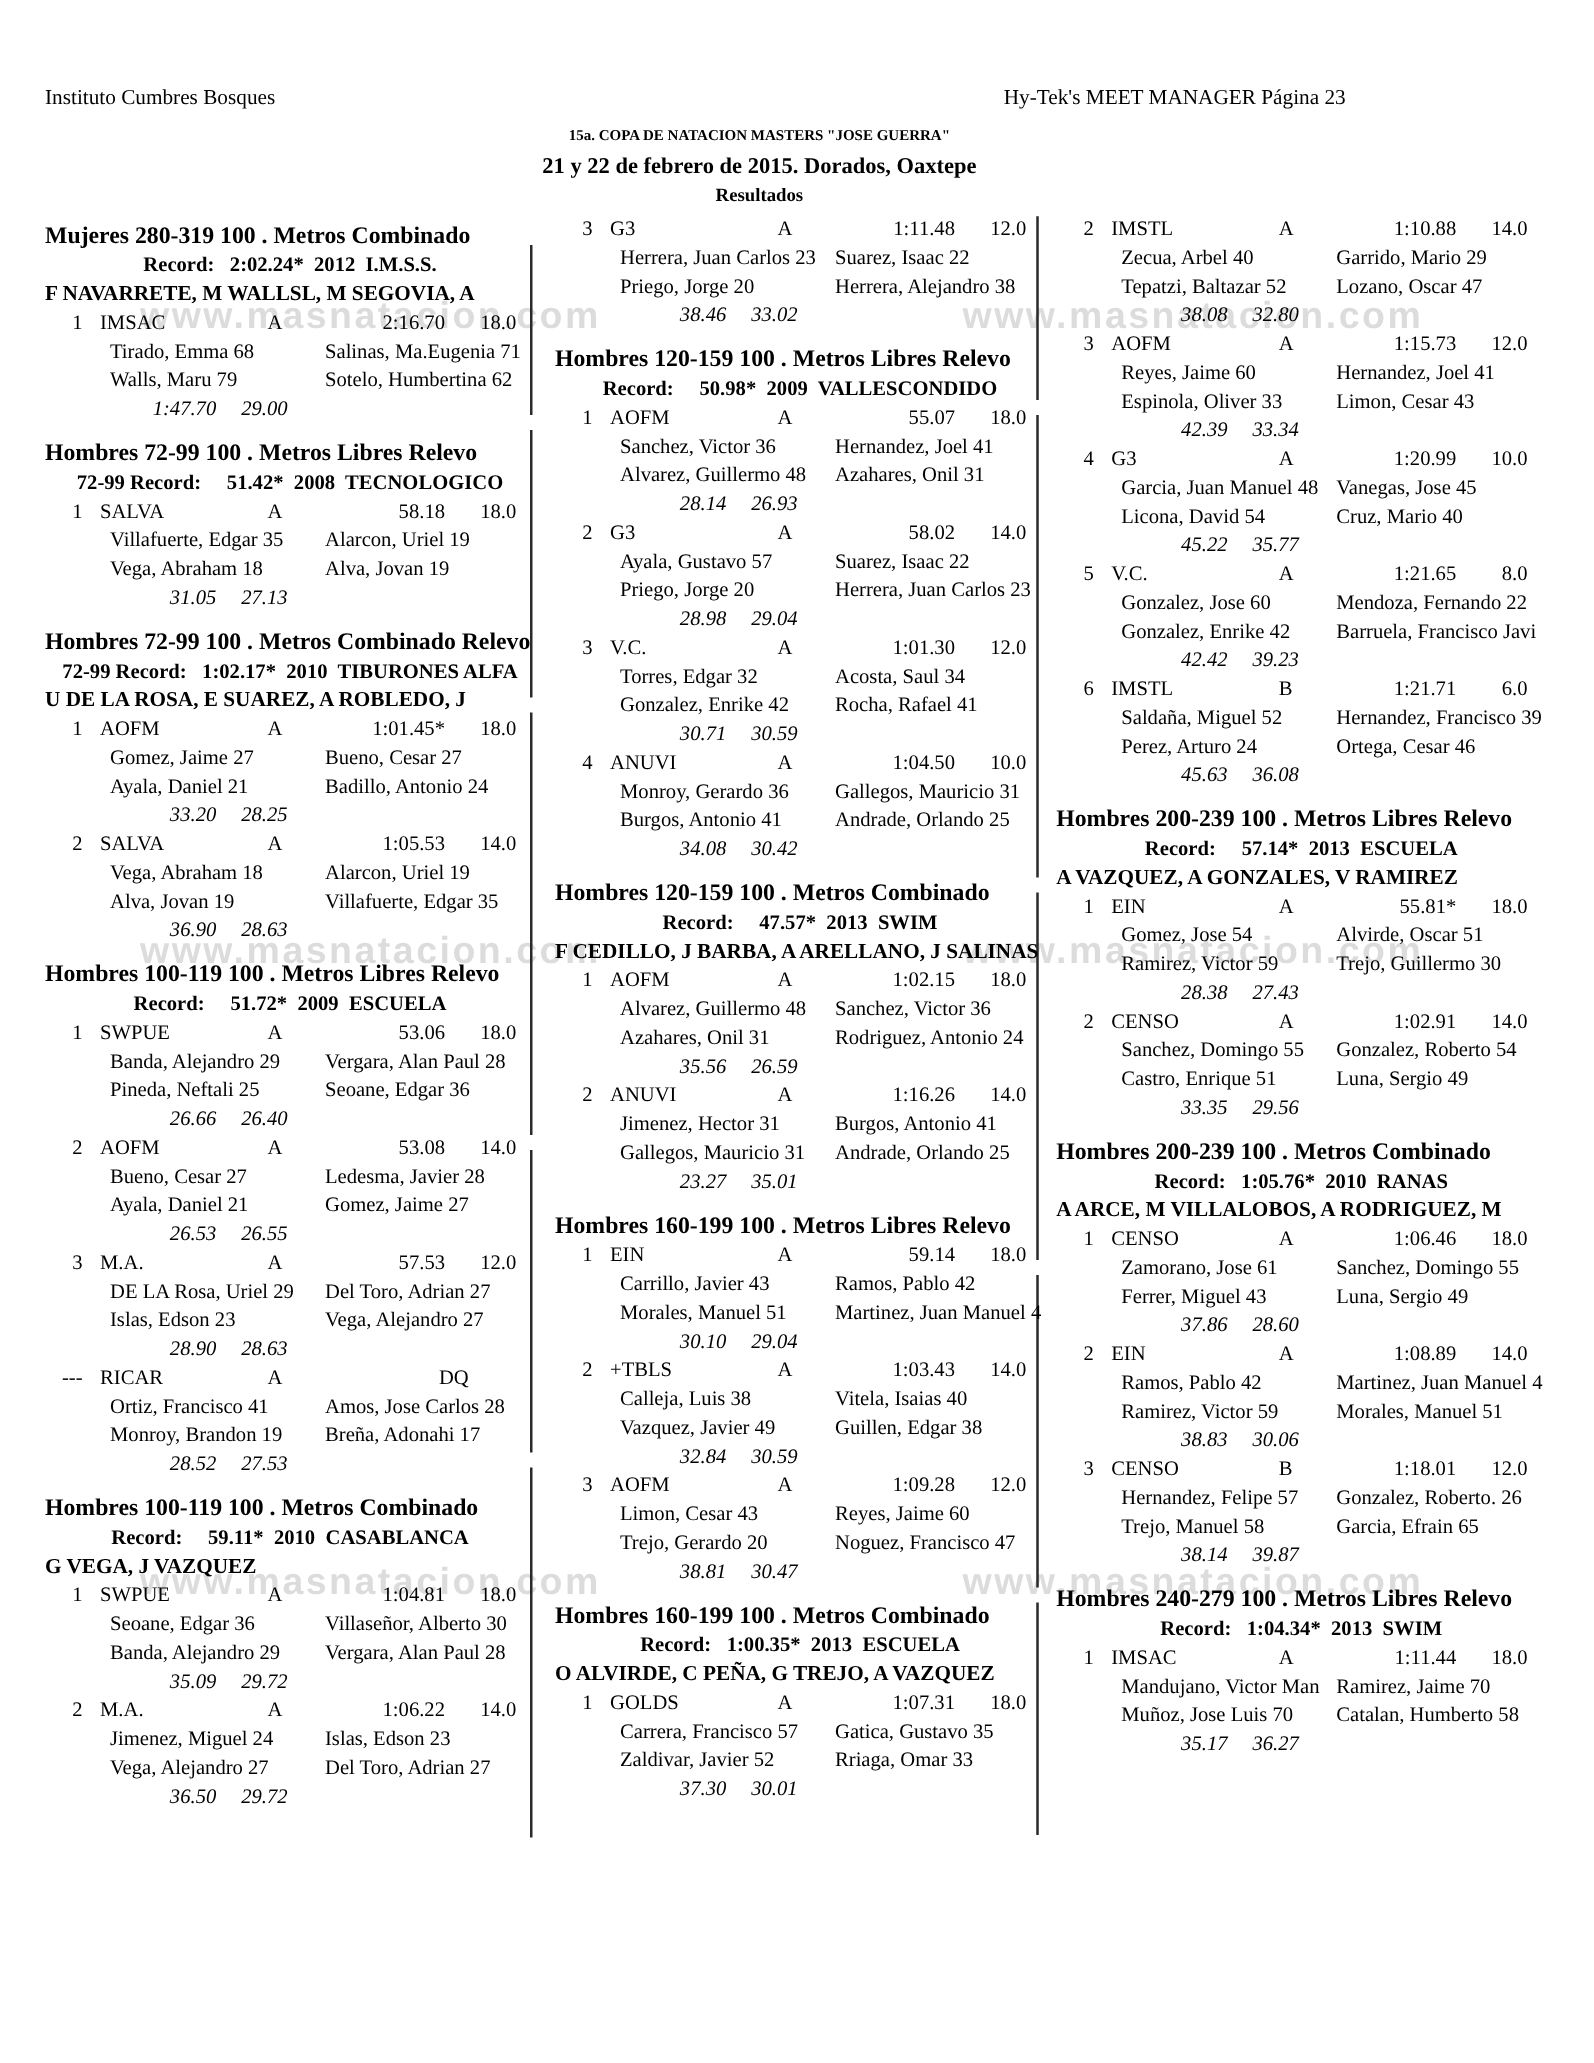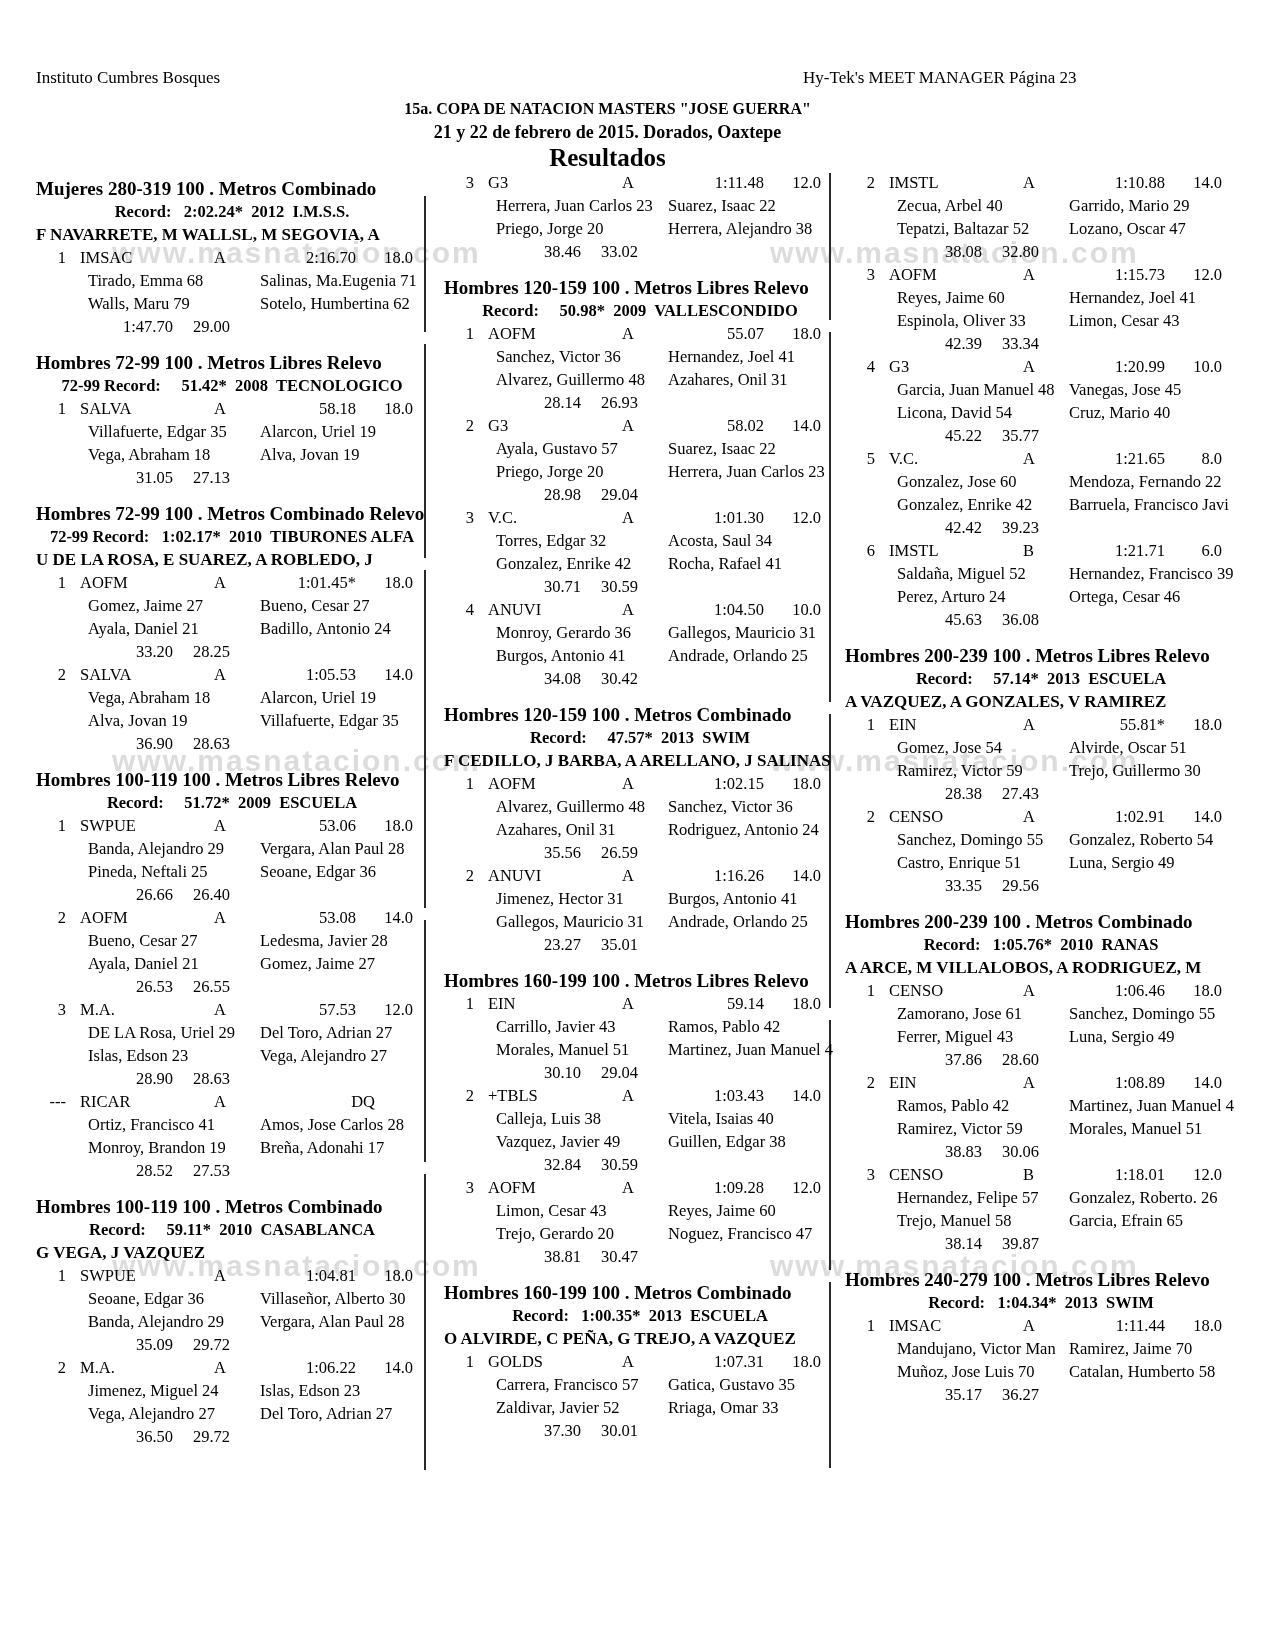--- a/index.html
+++ b/index.html
@@ -1,42 +1,42 @@
 <!DOCTYPE html>
 <html><head>
 <meta charset="utf-8">
 <style>
   html,body{margin:0;padding:0;background:#fff;}
   .page{position:relative;width:1242px;height:1650px;background:#ffffff;overflow:hidden;
         font-family:"Liberation Serif", serif;color:#000;}
   .hdr-left{position:absolute;top:68px;left:36px;font-size:17px;white-space:nowrap;}
   .hdr-right{position:absolute;top:68px;left:803px;font-size:17px;white-space:nowrap;}
   .titles{position:absolute;top:96px;left:0;width:1215px;text-align:center;}
-  .t1{font-size:16px;font-weight:bold;line-height:25px;white-space:nowrap;}
+  .t1{font-size:12px;font-weight:bold;line-height:25px;white-space:nowrap;}
   .t2{font-size:18px;font-weight:bold;line-height:23px;}
-  .t3{font-size:25px;font-weight:bold;line-height:27px;}
+  .t3{font-size:15px;font-weight:bold;line-height:27px;}
   .col{position:absolute;width:392px;font-size:16.5px;line-height:23px;}
   #col1{left:36px;top:177px;}
   #col2{left:444px;top:171px;}
   #col3{left:845px;top:171px;}
   .event-title{font-weight:bold;font-size:19px;margin-top:13px;white-space:nowrap;}
   .col .event-title:first-child{margin-top:0;}
   .record{font-weight:bold;text-align:center;white-space:pre;}
   .holders{font-weight:bold;font-size:17px;white-space:nowrap;}
   .entry-row{display:grid;grid-template-columns:30px 14px 132px 34px 110px 57px;}
   .cell-rank{grid-column:1;text-align:right;}
   .cell-team{grid-column:3;white-space:nowrap;}
   .cell-letter{grid-column:4;padding-left:2px;}
   .cell-time{grid-column:5;text-align:right;white-space:nowrap;}
   .cell-time.dq{grid-column:5 / 7;padding-right:38px;}
   .cell-pts{grid-column:6;text-align:right;white-space:nowrap;}
   .swim-row{display:flex;padding-left:52px;white-space:nowrap;}
   .swim1{width:172px;flex:none;overflow:visible;}
   .swim2{flex:none;}
-  .splits-row{display:grid;grid-template-columns:137px 77px;}
+  .splits-row{display:grid;grid-template-columns:137px 77px;font-style:italic;}
   .split1{grid-column:1;text-align:right;}
   .split2{grid-column:2;text-align:center;}
   .sep{position:absolute;width:2px;background:#2a2a2a;}
   .wm{position:absolute;font-family:"Liberation Sans", sans-serif;font-weight:bold;
       font-size:30px;letter-spacing:2px;color:rgba(130,130,130,0.28);white-space:nowrap;}
 </style>
 </head>
 <body>
 
 <div class="page">

